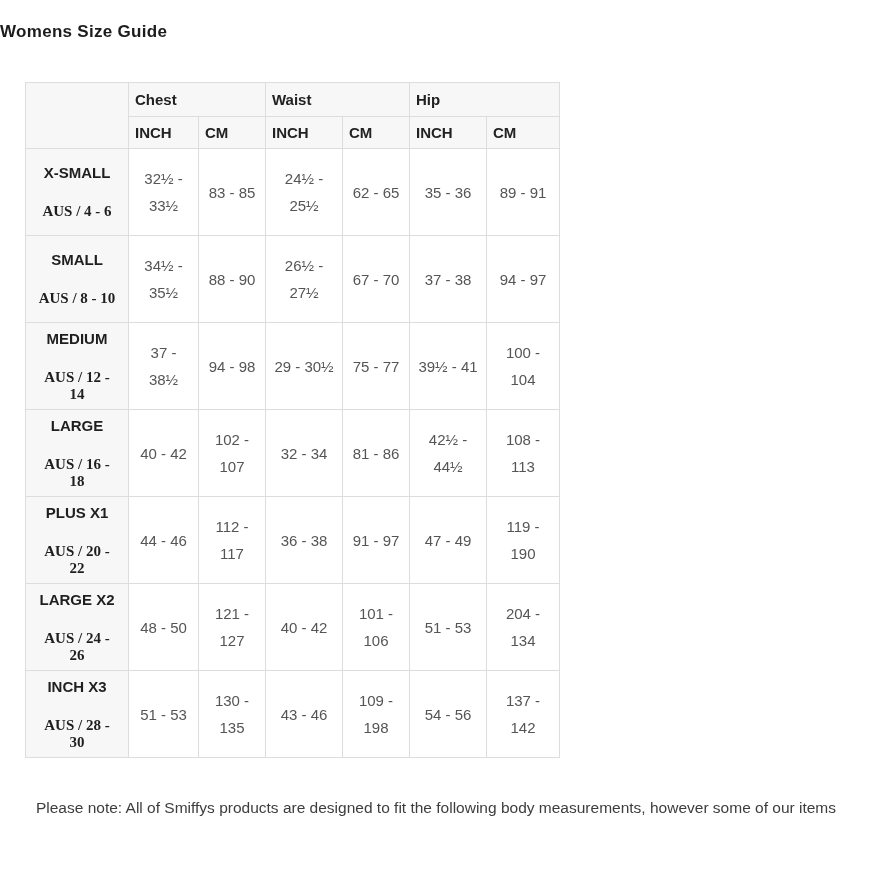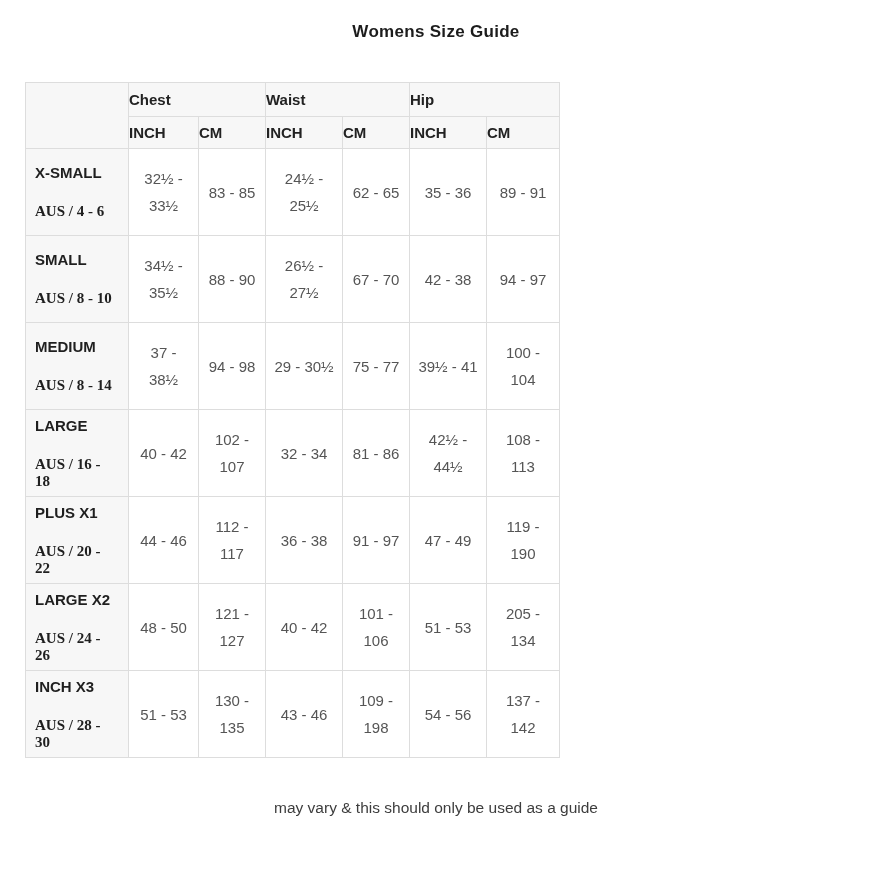--- a/index.html
+++ b/index.html
@@ -7,21 +7,20 @@
     padding: 0;
     background: #ffffff;
     width: 872px;
     height: 869px;
     font-family: "Liberation Sans", sans-serif;
     color: #222222;
     overflow: hidden;
   }
   .page-title {
     padding-top: 22px;
-    text-align: center;
     font-size: 17px;
     font-weight: bold;
     color: #1c1c1c;
     letter-spacing: 0.3px;
   }
   table.size-guide {
     border-collapse: collapse;
     table-layout: fixed;
     margin: 40px 0 0 25px;
     border-spacing: 0;
@@ -29,28 +28,28 @@
   table.size-guide th,
   table.size-guide td {
     border: 1px solid #dddddd;
     font-size: 15px;
   }
   thead th {
     background: #f7f7f7;
     text-align: left;
     font-weight: bold;
     color: #222222;
-    padding: 0 0;
+    padding: 0 6px;
   }
   tr.group-row th { height: 33px; }
   tr.unit-row th  { height: 31px; }
   th.corner-cell  { background: #f7f7f7; }
   tbody th.size-label-cell {
     background: #f7f7f7;
-    text-align: left;
+    text-align: center;
     vertical-align: middle;
     font-weight: bold;
     color: #1f1f1f;
     padding: 0 9px;
     height: 86px;
   }
   tbody th.size-label-cell .size-name {
     display: block;
     margin-bottom: 22px;
   }
@@ -121,27 +120,27 @@
       </tr>
       <tr>
         <th class="size-label-cell">
           <span class="size-name">SMALL</span>
           <span class="aus-size">AUS / 8 - 10</span>
         </th>
         <td class="measurement-cell">34½ - 35½</td>
         <td class="measurement-cell">88 - 90</td>
         <td class="measurement-cell">26½ - 27½</td>
         <td class="measurement-cell">67 - 70</td>
-        <td class="measurement-cell">42 - 38</td>
+        <td class="measurement-cell">37 - 38</td>
         <td class="measurement-cell">94 - 97</td>
       </tr>
       <tr>
         <th class="size-label-cell">
           <span class="size-name">MEDIUM</span>
-          <span class="aus-size">AUS / 8 - 14</span>
+          <span class="aus-size">AUS / 12 - 14</span>
         </th>
         <td class="measurement-cell">37 - 38½</td>
         <td class="measurement-cell">94 - 98</td>
         <td class="measurement-cell">29 - 30½</td>
         <td class="measurement-cell">75 - 77</td>
         <td class="measurement-cell">39½ - 41</td>
         <td class="measurement-cell">100 - 104</td>
       </tr>
       <tr>
         <th class="size-label-cell">
@@ -170,32 +169,32 @@
       <tr>
         <th class="size-label-cell">
           <span class="size-name">LARGE X2</span>
           <span class="aus-size">AUS / 24 - 26</span>
         </th>
         <td class="measurement-cell">48 - 50</td>
         <td class="measurement-cell">121 - 127</td>
         <td class="measurement-cell">40 - 42</td>
         <td class="measurement-cell">101 - 106</td>
         <td class="measurement-cell">51 - 53</td>
-        <td class="measurement-cell">205 - 134</td>
+        <td class="measurement-cell">204 - 134</td>
       </tr>
       <tr>
         <th class="size-label-cell">
           <span class="size-name">INCH X3</span>
           <span class="aus-size">AUS / 28 - 30</span>
         </th>
         <td class="measurement-cell">51 - 53</td>
         <td class="measurement-cell">130 - 135</td>
         <td class="measurement-cell">43 - 46</td>
         <td class="measurement-cell">109 - 198</td>
         <td class="measurement-cell">54 - 56</td>
         <td class="measurement-cell">137 - 142</td>
       </tr>
     </tbody>
 </table>
 
 <div class="note">
-  <div>may vary &amp; this should only be used as a guide</div>
+  <div>Please note: All of Smiffys products are designed to fit the following body measurements, however some of our items</div>
 </div>
 
 </body></html>

